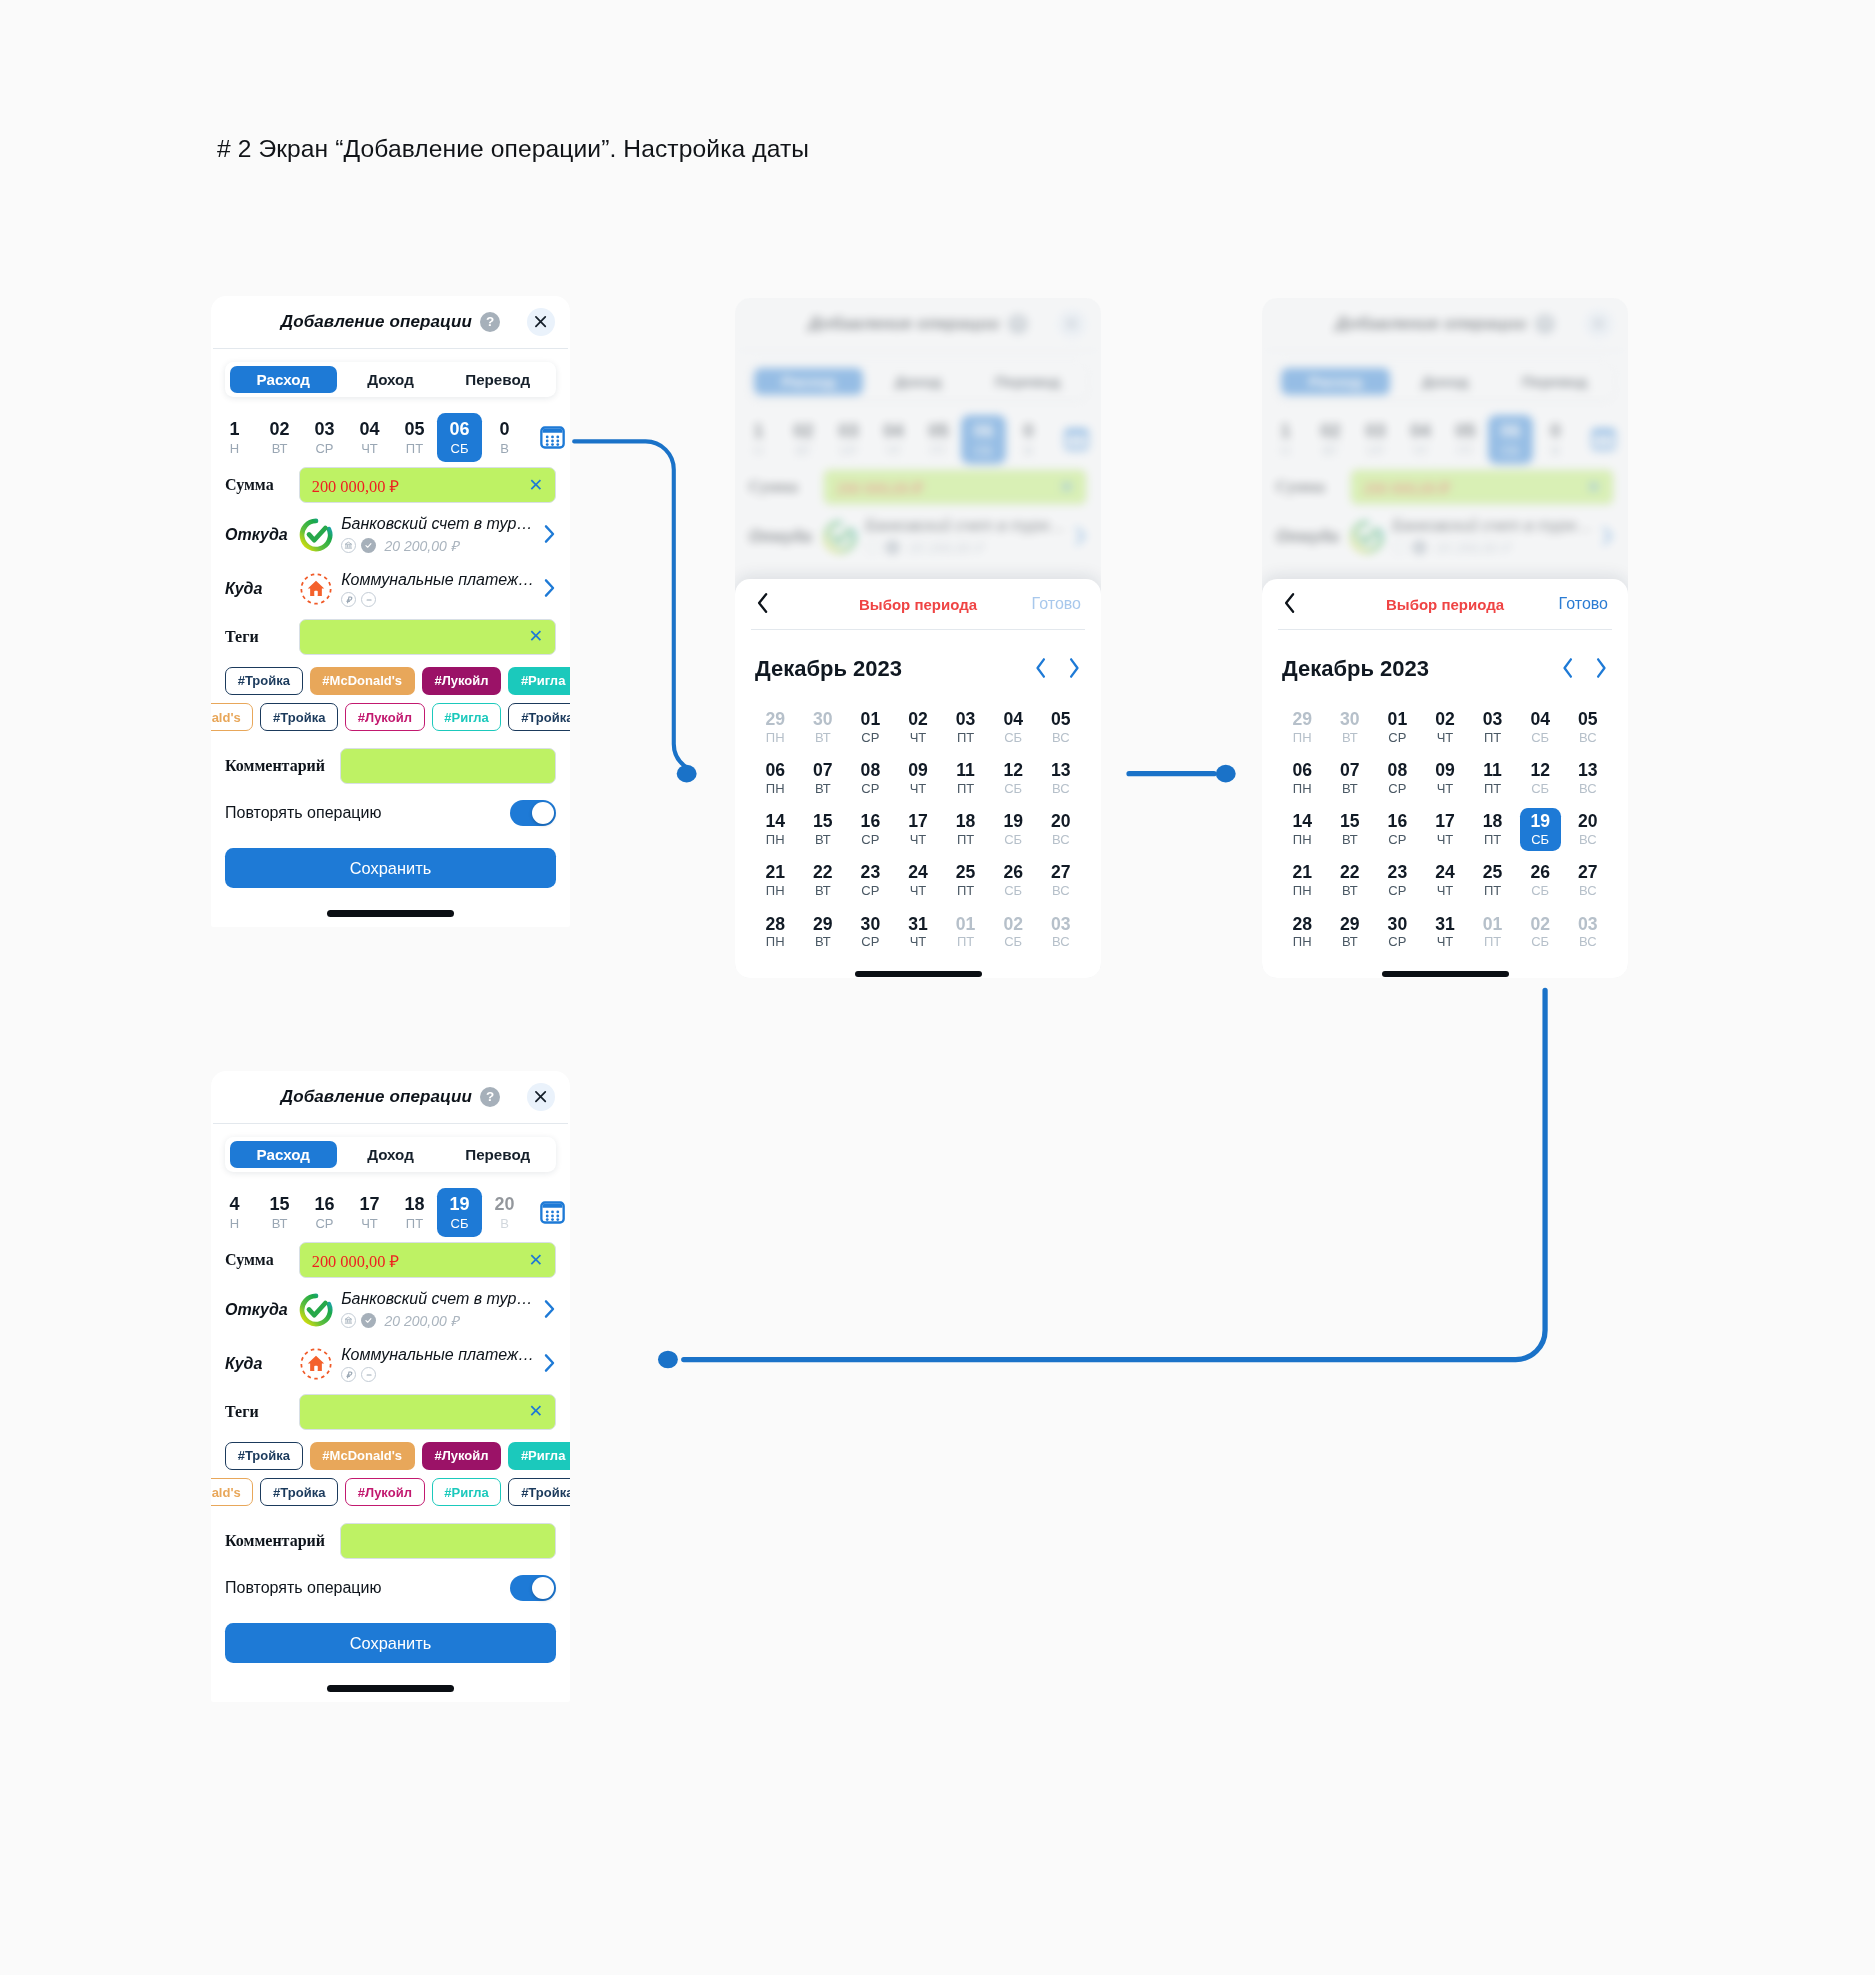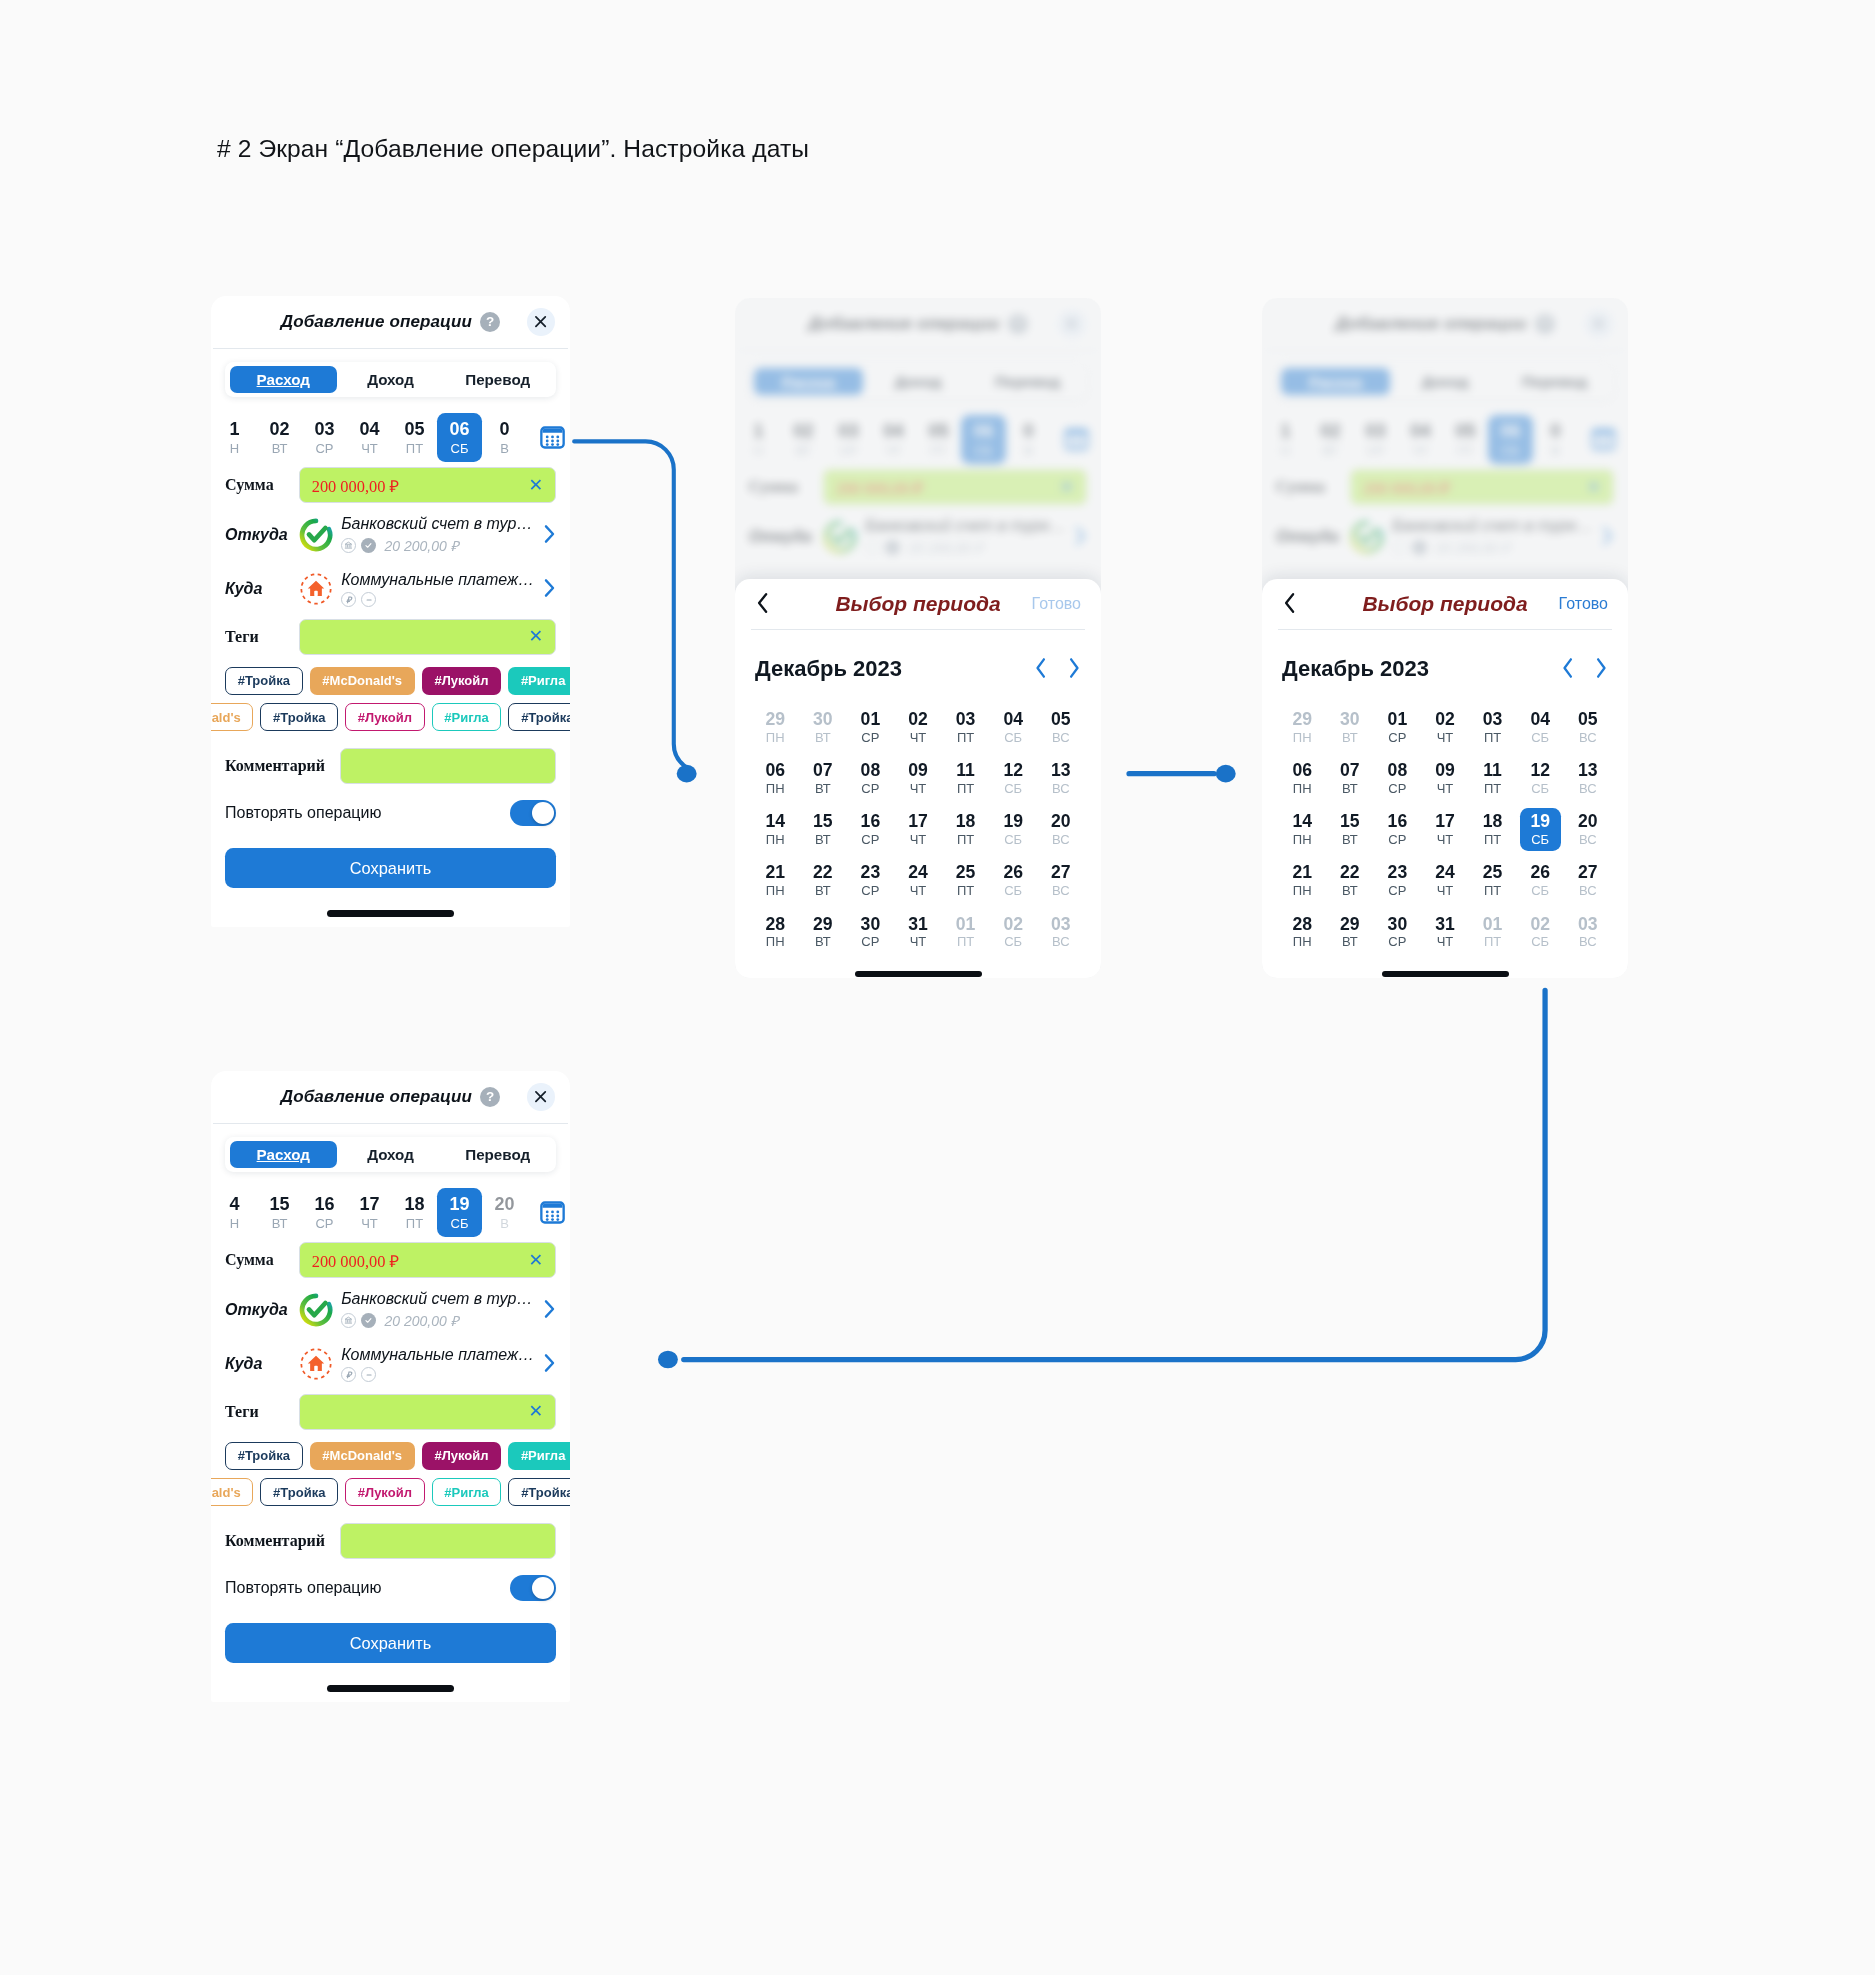--- a/index.html
+++ b/index.html
@@ -62,21 +62,21 @@
     box-shadow: 0 1.2px 5.9px rgba(16,35,60,0.10);
     height: 35px;
   }
   .seg-item {
     flex: 1; height: 27px; margin: 4.1px 0;
     display: flex; align-items: center; justify-content: center;
     font-size: 15.2px; font-weight: 700; color: #16202B;
     border-radius: 7px;
   }
   .seg-item.active { background: #1E7AD6; color: #FFFFFF; }
-  .seg-item:first-child { margin-left: 4.7px; text-decoration: underline; }
+  .seg-item:first-child { margin-left: 4.7px; }
   .seg-item:last-child  { margin-right: 4.7px; }
 
   
   .date-strip {
     display: flex; align-items: center;
     margin: 15.2px 0 0 0; padding: 0 1.2px 0 14px;
     height: 50px; overflow: hidden;
   }
   .ds-day {
     min-width: 45px; width: 45px; height: 49px;
@@ -194,21 +194,21 @@
     position: absolute; left: 0; right: 0; bottom: 0;
     background: #FFFFFF;
     border-radius: 15.2px 15.2px 2.3px 2.3px;
     box-shadow: 0 -3.5px 15.2px rgba(20,40,70,0.10);
   }
   .cal-head {
     position: relative; height: 50px;
     display: flex; align-items: center; justify-content: center;
   }
   .cal-back { position: absolute; left: 20px; top: 50%; transform: translateY(-50%); }
-  .cal-title { font-size: 21px; font-weight: 700; color: #7f1d1d; font-style: italic; }
+  .cal-title { font-size: 15px; font-weight: 700; color: #ef4444; }
   .cal-done {
     position: absolute; right: 20px; top: 50%; transform: translateY(-50%);
     font-size: 16px; font-weight: 400;
   }
   .cal-divider { height: 1.2px; background: #E3E8ED; margin: 0 16.4px; }
 
   .month-row {
     display: flex; align-items: center;
     margin: 22px 20px 0 20px; height: 33px;
   }

